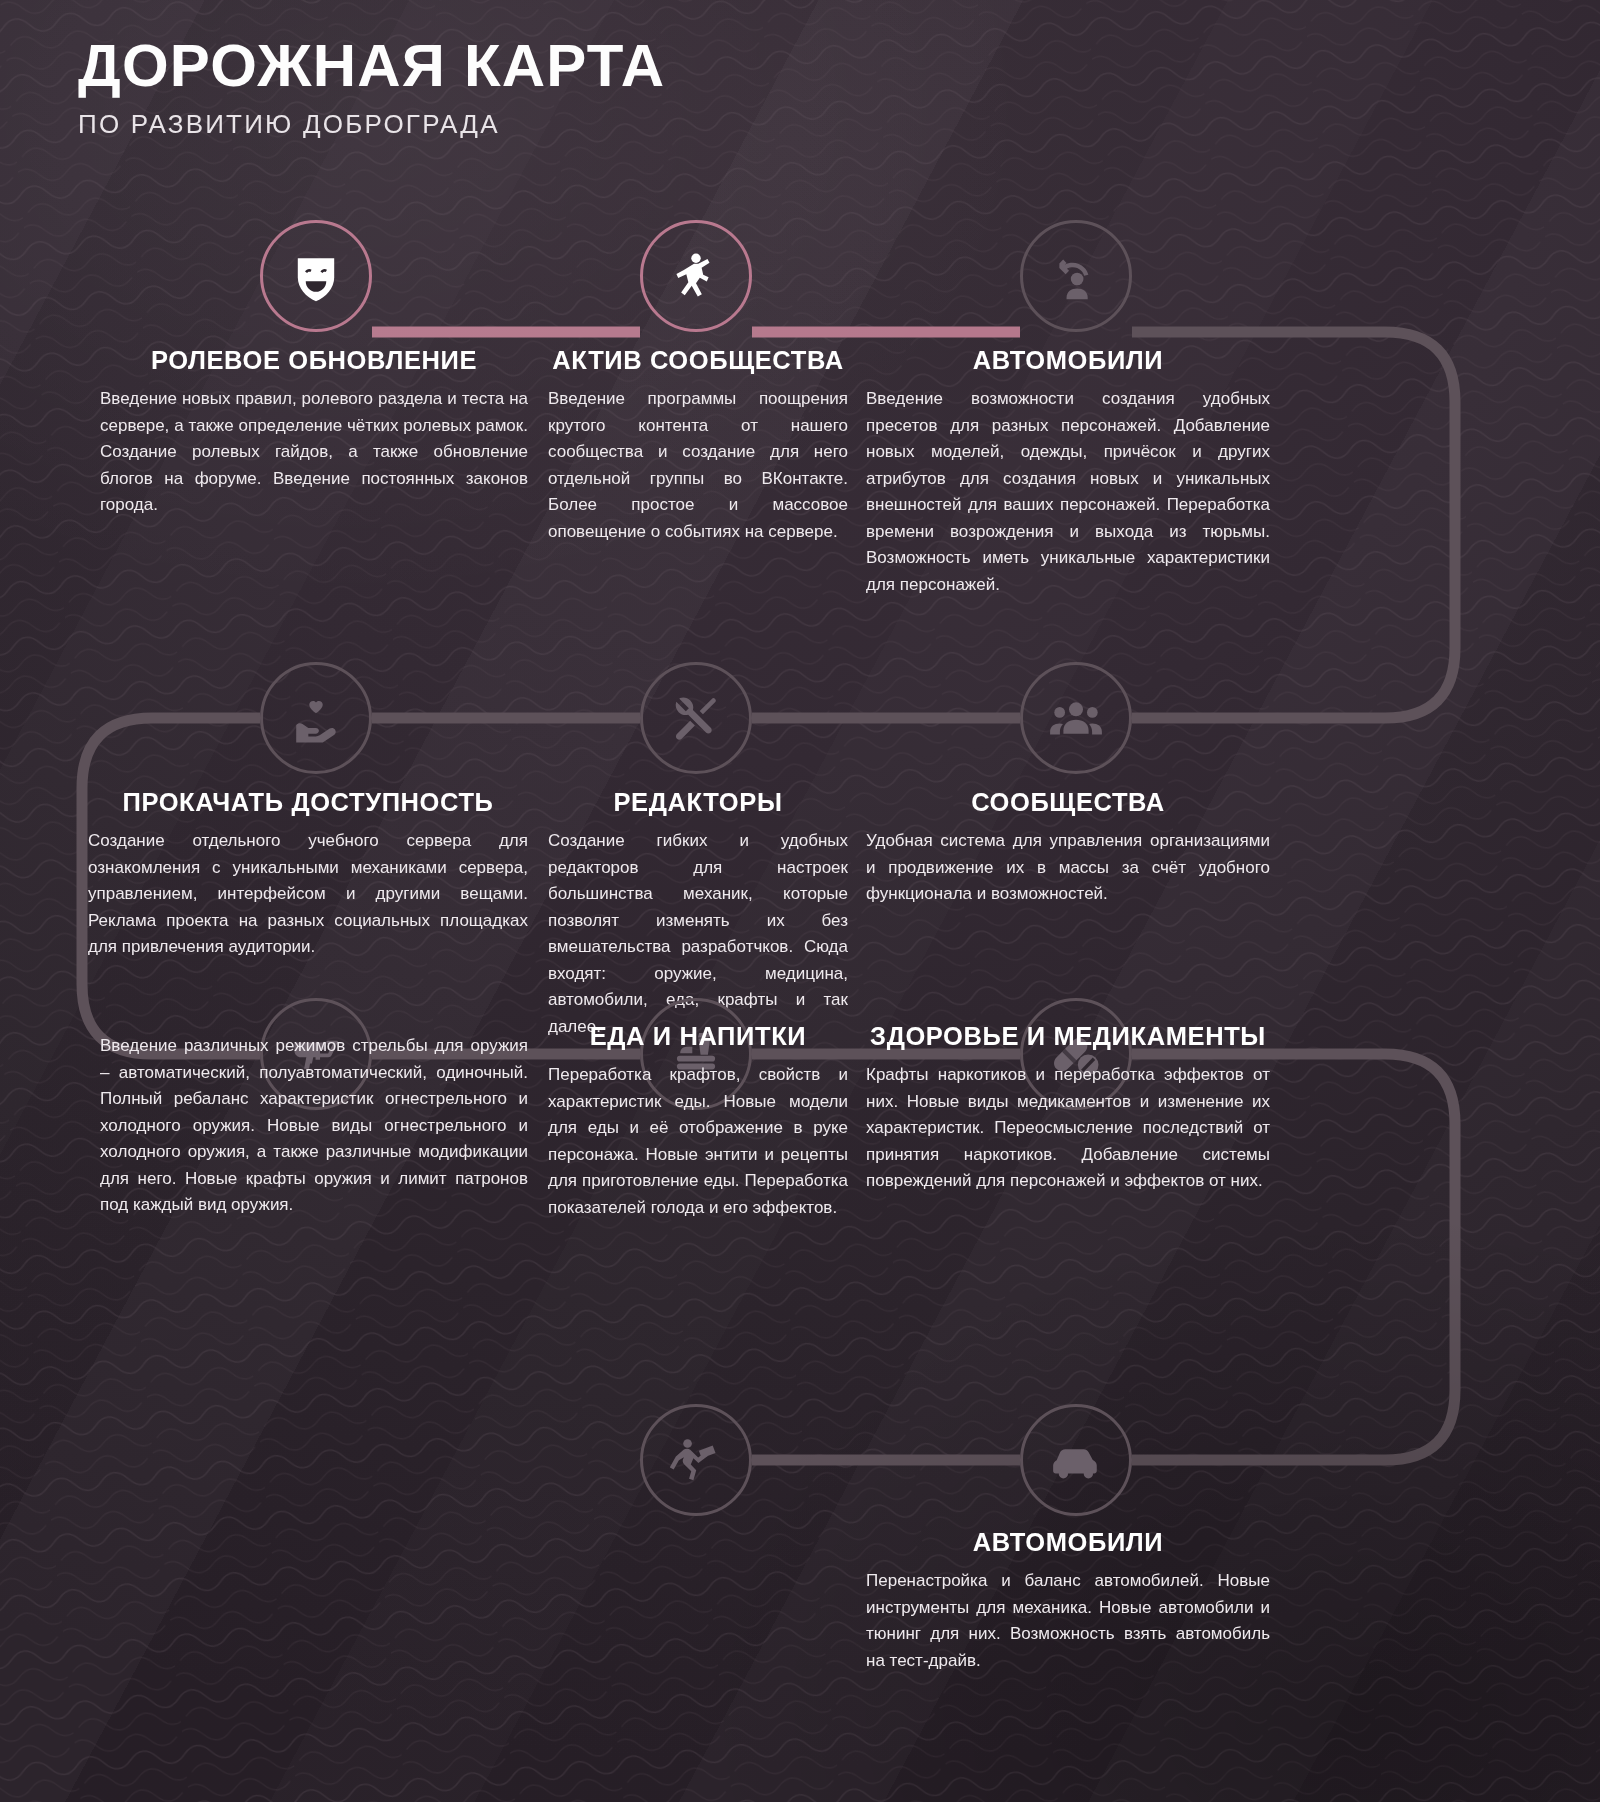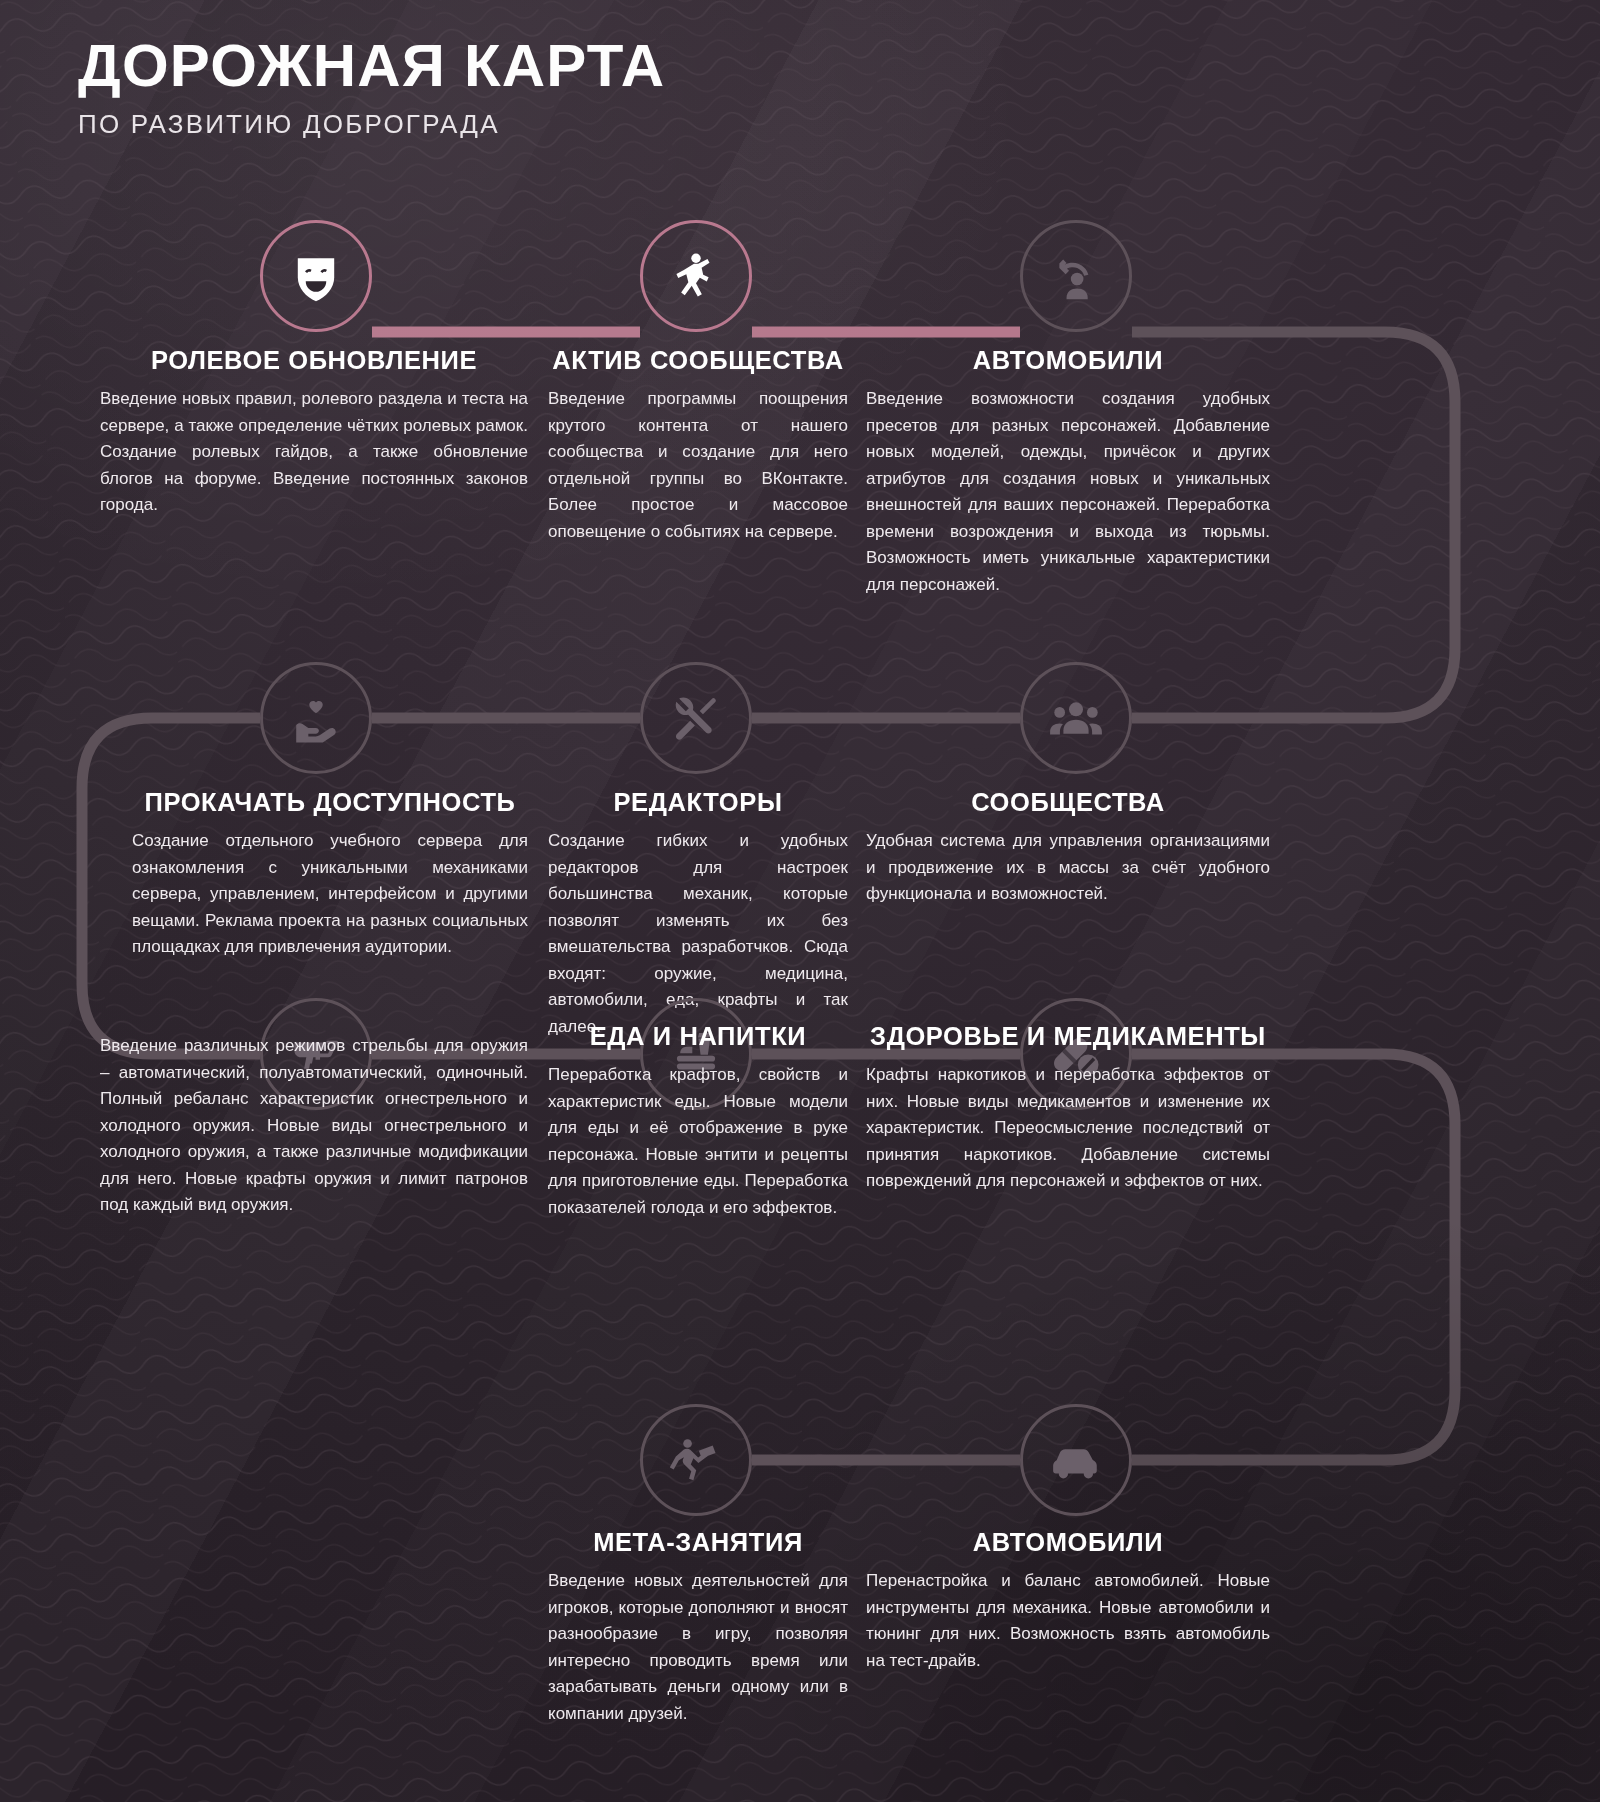--- a/index.html
+++ b/index.html
@@ -166,21 +166,21 @@
         <circle cx="12" cy="8.3" r="3" fill="#6b606a"></circle>
         <circle cx="5" cy="9.6" r="2.3" fill="#6b606a"></circle>
         <circle cx="19" cy="9.6" r="2.3" fill="#6b606a"></circle>
         <path fill="#6b606a" d="M6.6 17.4c0-3 2.4-4.6 5.4-4.6s5.4 1.6 5.4 4.6v1.3H6.6v-1.3z"></path>
         <path fill="#6b606a" d="M0.9 17.9c0-2.3 1.8-3.5 4.1-3.5.5 0 1 .1 1.4.2-.8.9-1.3 2-1.3 3.4v1.1H.9v-1.2z"></path>
         <path fill="#6b606a" d="M23.1 17.9c0-2.3-1.8-3.5-4.1-3.5-.5 0-1 .1-1.4.2.8.9 1.3 2 1.3 3.4v1.1h4.2v-1.2z"></path>
       </svg>
     </div>
   </div>
 
-  <div class="card" style="left:88px; top:788px; width:440px;padding-left:44px;">
+  <div class="card" style="left:88px; top:788px; width:440px;">
     <div class="ttl">ПРОКАЧАТЬ ДОСТУПНОСТЬ</div>
     <div class="bdy">Создание отдельного учебного сервера для ознакомления с уникальными механиками сервера, управлением, интерфейсом и другими вещами. Реклама проекта на разных социальных площадках для привлечения аудитории.</div>
   </div>
 
   <div class="card" style="left:548px; top:788px; width:300px;">
     <div class="ttl">РЕДАКТОРЫ</div>
     <div class="bdy">Создание гибких и удобных редакторов для настроек большинства механик, которые позволят изменять их без вмешательства разработчков. Сюда входят: оружие, медицина, автомобили, еда, крафты и так далее.</div>
   </div>
 
   <div class="card" style="left:866px; top:788px; width:404px;">
@@ -248,23 +248,19 @@
   <div class="node" style="left:1020px; top:1404px; width:112px; height:112px;">
     <div class="circ off" style="inset:0;">
       <svg width="56" height="56" viewBox="0 0 24 24">
         <path fill="#6b606a" d="M2.2 14.4c0-1 .6-1.9 1.5-2.3l1.4-3.2c.4-.9 1.3-1.5 2.3-1.5h7.8c.9 0 1.8.5 2.2 1.3l1.8 3.3c1 .4 1.7 1.3 1.7 2.4v2.3c0 .6-.5 1.1-1.1 1.1H3.3c-.6 0-1.1-.5-1.1-1.1v-2.3z"></path>
         <circle cx="6.6" cy="17.9" r="2" fill="#6b606a"></circle>
         <circle cx="17.3" cy="17.9" r="2" fill="#6b606a"></circle>
       </svg>
     </div>
   </div>
 
-  <div class="card" style="left:548px; top:1528px; width:300px;">
-    <div class="ttl">МЕТА-ЗАНЯТИЯ</div>
-    <div class="bdy">Введение новых деятельностей для игроков, которые дополняют и вносят разнообразие в игру, позволяя интересно проводить время или зарабатывать деньги одному или в компании друзей.</div>
-  </div>
 
   <div class="card" style="left:866px; top:1528px; width:404px;">
     <div class="ttl">АВТОМОБИЛИ</div>
     <div class="bdy">Перенастройка и баланс автомобилей. Новые инструменты для механика. Новые автомобили и тюнинг для них. Возможность взять автомобиль на тест-драйв.</div>
   </div>
 
 </div>
 
 </body></html>

